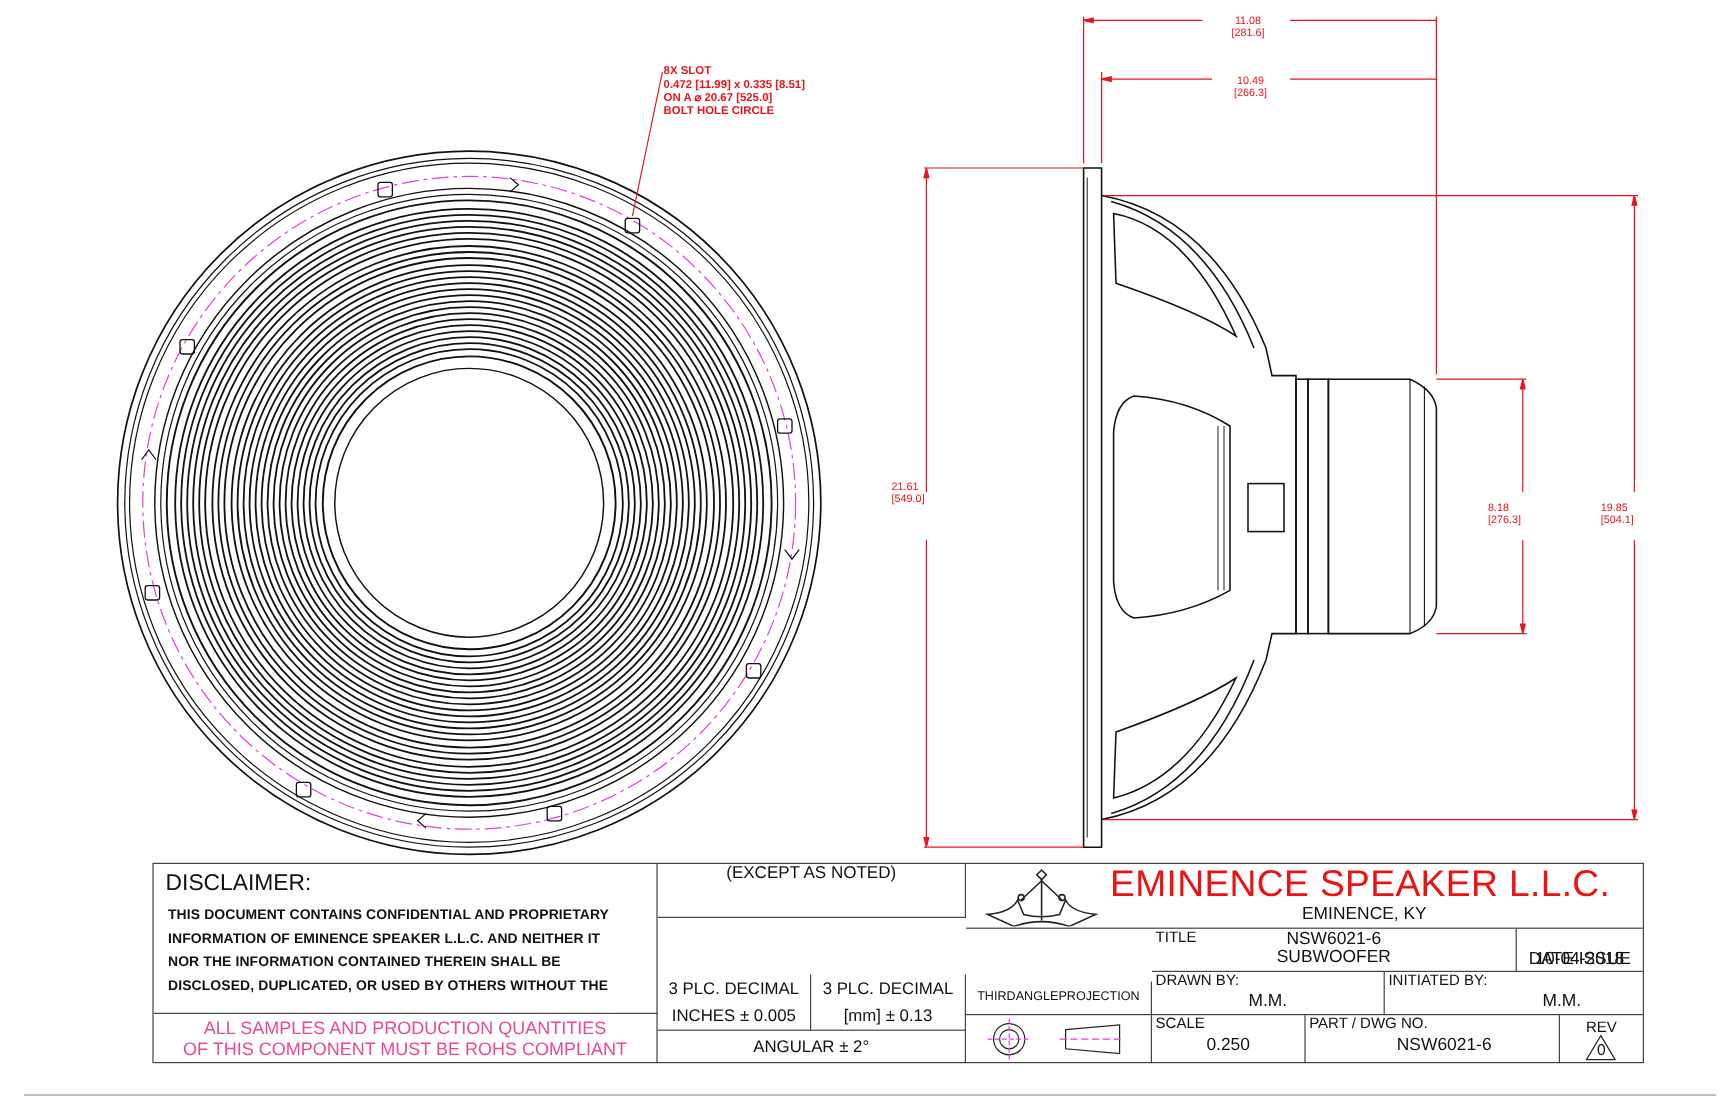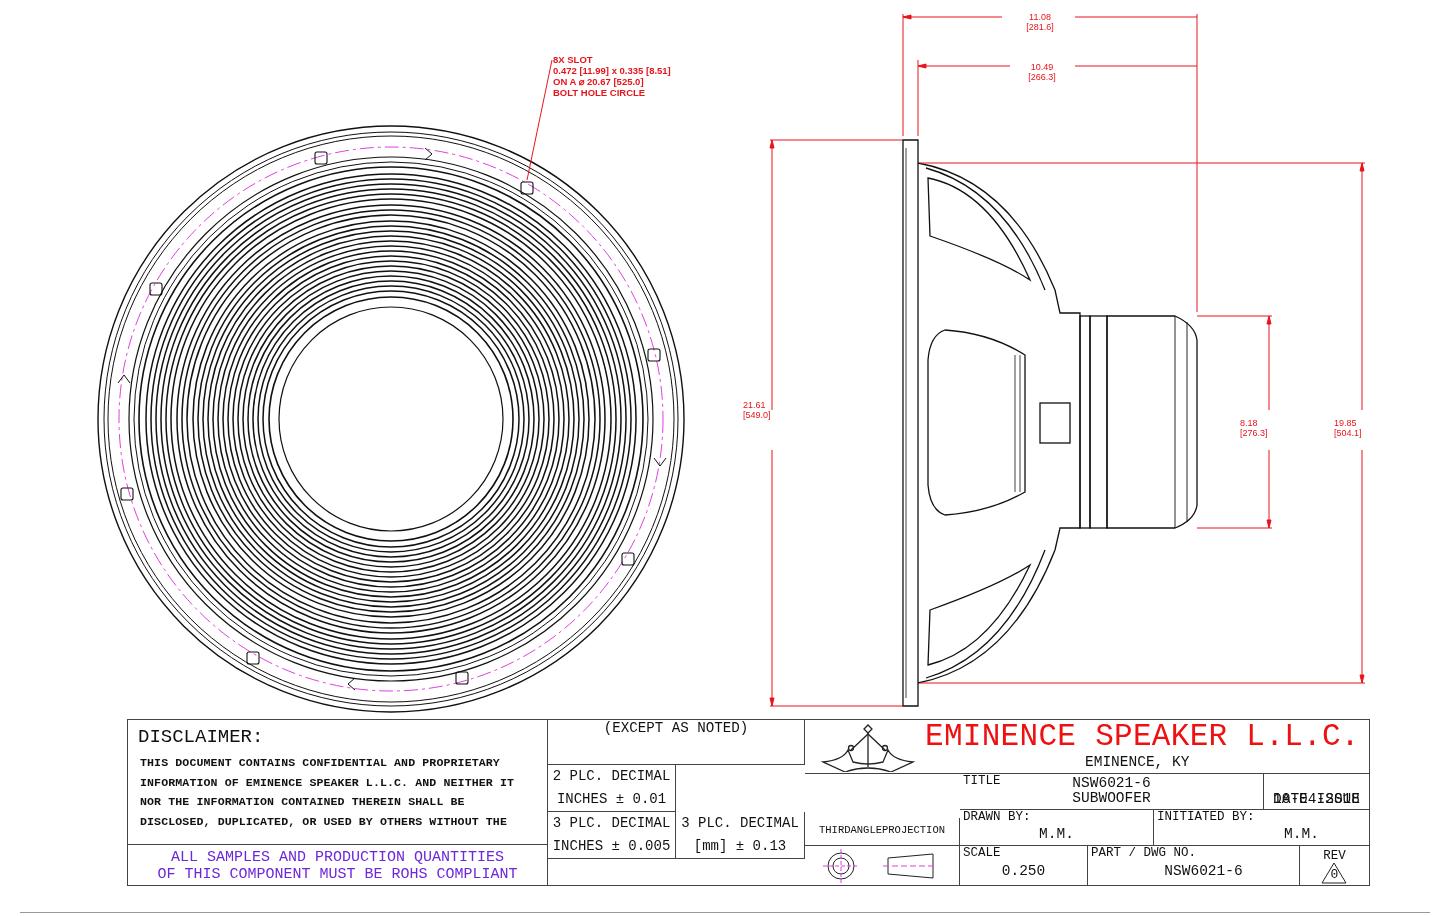--- a/index.html
+++ b/index.html
@@ -4,25 +4,25 @@
 <style>
   html, body { margin:0; padding:0; background:#ffffff; }
   body { width:1445px; height:916px; position:relative; overflow:hidden; font-family:"Liberation Sans", sans-serif; color:#111; }
   .abs { position:absolute; }
   svg.drawing { position:absolute; left:0; top:0; }
   .dim-text { position:absolute; color:#e8141c; font-size:9px; line-height:10px; font-family:"Liberation Sans", sans-serif; text-align:left; white-space:nowrap; }
   .dim-text.center { text-align:center; }
   .callout { position:absolute; left:553px; top:54px; color:#e8141c; font-size:9.5px; line-height:11px; font-weight:bold; white-space:nowrap; }
 
   
-  .tb { position:absolute; left:127px; top:719px; width:1243px; height:167px; border:1.5px solid #444; box-sizing:border-box; background:#fff;font-family:Liberation Mono, monospace; }
+  .tb { position:absolute; left:127px; top:719px; width:1243px; height:167px; border:1.5px solid #444; box-sizing:border-box; background:#fff; }
   .cell { position:absolute; box-sizing:border-box; border-color:#444; border-style:solid; border-width:0; }
   .disc-title { position:absolute; left:10px; top:6px; font-size:19px; }
   .disc-body { position:absolute; left:12px; top:33px; font-size:11.6px; line-height:19.5px; font-weight:bold; letter-spacing:0.1px; }
-  .rohs { position:absolute; left:0; width:100%; text-align:center; color:#6d28d9; font-size:15px; line-height:17px; }
+  .rohs { position:absolute; left:0; width:100%; text-align:center; color:#ec4899; font-size:15px; line-height:17px; }
   .tol { text-align:center; font-size:14.2px; line-height:17px; }
   .tol-sm { text-align:center; font-size:14px; line-height:23px; }
   .company { position:absolute; left:120px; top:-1px; color:#ee1111; font-size:31px; letter-spacing:0.3px; white-space:nowrap; }
   .city { position:absolute; left:280px; top:34px; font-size:14.5px; }
   .lbl { position:absolute; left:3px; top:0px; font-size:12.5px; }
   .val { position:absolute; font-size:14.5px; text-align:center; }
 </style>
 </head>
 <body>
 
@@ -192,31 +192,30 @@
     </div>
   </div>
   <div class="cell" style="left:0; top:125px; width:420px; height:41px; border-right-width:1.5px;">
     <div class="rohs" style="top:4px;">ALL SAMPLES AND PRODUCTION QUANTITIES</div>
     <div class="rohs" style="top:21px;">OF THIS COMPONENT MUST BE ROHS COMPLIANT</div>
   </div>
 
   <div class="cell" style="left:420px; top:0; width:257px; height:45px; border-right-width:1.5px; border-bottom-width:1.5px;">
     <div class="tol">(EXCEPT AS NOTED)</div>
   </div>
-  <div class="cell" style="left:420px; top:45px; width:128px; height:47px; border-right-width:1.5px; border-bottom-width:1.5px;">
-    <div class="tol-sm">2 PLC. DECIMAL</div>
-    <div class="tol-sm">INCHES ± 0.01</div>
-  </div>
   <div class="cell" style="left:420px; top:92px; width:128px; height:47px; border-right-width:1.5px; border-bottom-width:1.5px;">
     <div class="tol-sm">3 PLC. DECIMAL</div>
     <div class="tol-sm">INCHES ± 0.005</div>
   </div>
   <div class="cell" style="left:548px; top:92px; width:129px; height:47px; border-right-width:1.5px; border-bottom-width:1.5px;">
     <div class="tol-sm">3 PLC. DECIMAL</div>
     <div class="tol-sm">[mm] ± 0.13</div>
+  </div>
+  <div class="cell" style="left:420px; top:139px; width:257px; height:27px; border-right-width:1.5px;">
+    <div class="tol-sm" style="line-height:26px;">ANGULAR ± 2°</div>
   </div>
 
   <div class="cell" style="left:677px; top:0; width:564px; height:54px; border-bottom-width:1.5px;">
     <svg style="position:absolute; left:8px; top:2px;" width="110" height="50" viewBox="0 0 110 50" fill="none" stroke="#222" stroke-width="1.3">
       <path d="M10,40 Q30,38 35,28 L40,40 Q55,44 70,40 L75,28 Q80,38 100,40 L78,50 Q55,42 32,50 Z"></path>
       <line x1="55" y1="10" x2="55" y2="45"></line>
       <path d="M55,12 L38,28 M55,12 L72,28"></path>
       <path d="M55,3 L59,7 L55,11 L51,7 Z"></path>
       <circle cx="38" cy="26" r="2.5"></circle>
       <circle cx="72" cy="26" r="2.5"></circle>

